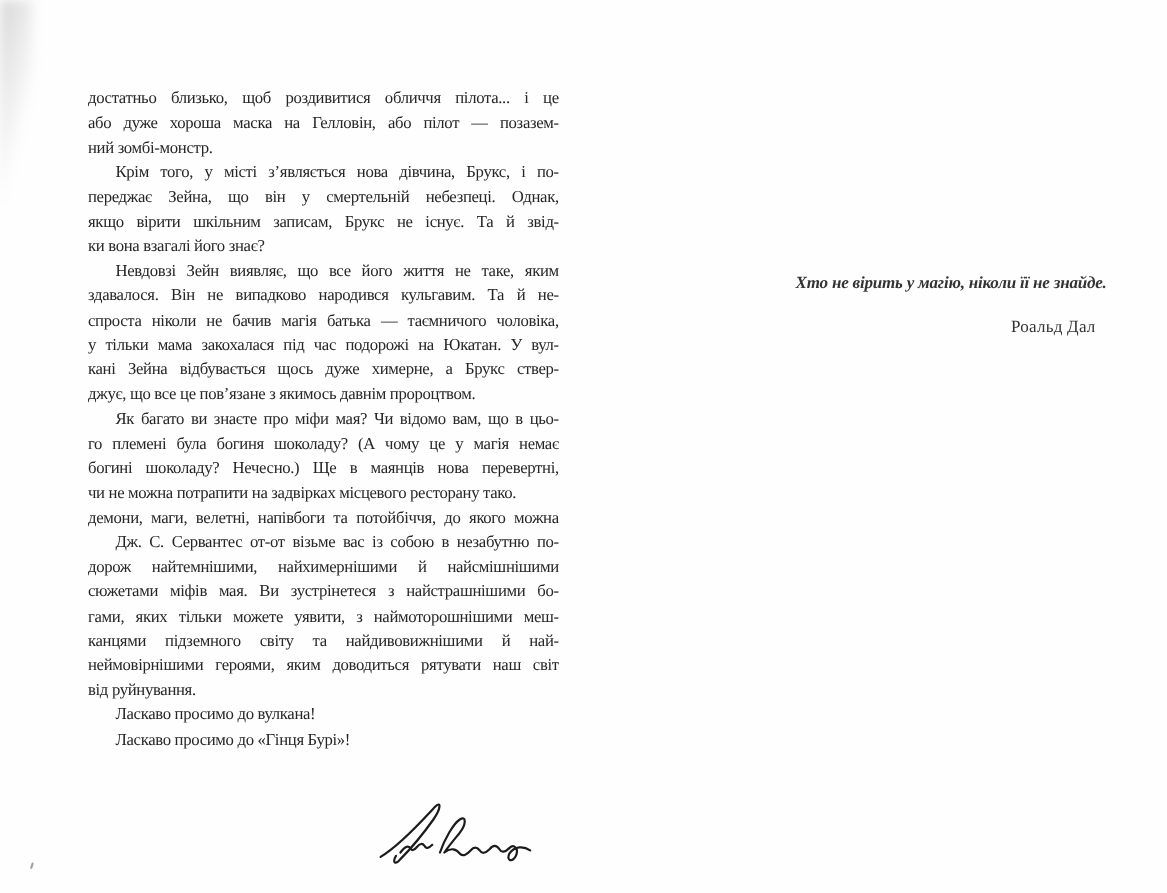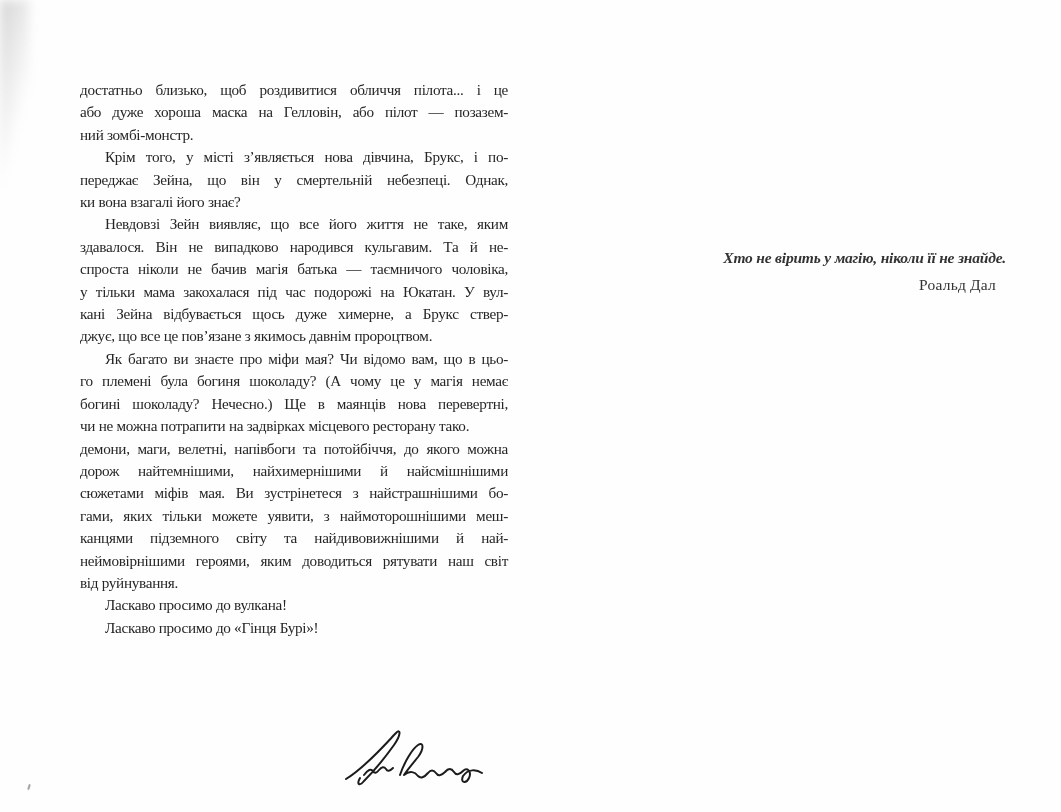--- a/index.html
+++ b/index.html
@@ -87,21 +87,21 @@
   .epigraph-quote {
     font-style: italic;
     font-size: 15.5px;
     line-height: 23px;
     letter-spacing: -0.2px;
     font-weight: bold;
   }
   .epigraph-attribution {
     font-size: 15.5px;
     line-height: 23px;
-    margin-top: 4px;
+    margin-top: 17px;
     padding-right: 10px;
     letter-spacing: 0.2px;
   }
 </style>
 </head>
 <body>
 
 <div class="page-spread">
 
   <div class="corner-shade"></div>
@@ -110,38 +110,40 @@
   <div>
     <div class="left-page-text">
         <div class="para">
           <div class="line">достатньо близько, щоб роздивитися обличчя пілота... і це</div>
           <div class="line">або дуже хороша маска на Гелловін, або пілот — позазем-</div>
           <div class="line para-end">ний зомбі-монстр.</div>
         </div>
         <div class="para">
           <div class="line indent">Крім того, у місті з’являється нова дівчина, Брукс, і по-</div>
           <div class="line">переджає Зейна, що він у смертельній небезпеці. Однак,</div>
+          <div class="line">якщо вірити шкільним записам, Брукс не існує. Та й звід-</div>
           <div class="line para-end">ки вона взагалі його знає?</div>
         </div>
         <div class="para">
           <div class="line indent">Невдовзі Зейн виявляє, що все його життя не таке, яким</div>
           <div class="line">здавалося. Він не випадково народився кульгавим. Та й не-</div>
           <div class="line">спроста ніколи не бачив магія батька — таємничого чоловіка,</div>
           <div class="line">у тільки мама закохалася під час подорожі на Юкатан. У вул-</div>
           <div class="line">кані Зейна відбувається щось дуже химерне, а Брукс ствер-</div>
           <div class="line para-end">джує, що все це пов’язане з якимось давнім пророцтвом.</div>
         </div>
         <div class="para">
           <div class="line indent">Як багато ви знаєте про міфи мая? Чи відомо вам, що в цьо-</div>
           <div class="line">го племені була богиня шоколаду? (А чому це у магія немає</div>
           <div class="line">богині шоколаду? Нечесно.) Ще в маянців нова перевертні,</div>
           <div class="line para-end">чи не можна потрапити на задвірках місцевого ресторану тако.</div>
           <div class="line">демони, маги, велетні, напівбоги та потойбіччя, до якого можна</div>
         </div>
         <div class="para">
+          <div class="line indent">Дж. С. Сервантес от-от візьме вас із собою в незабутню по-</div>
           <div class="line">дорож найтемнішими, найхимернішими й найсмішнішими</div>
           <div class="line">сюжетами міфів мая. Ви зустрінетеся з найстрашнішими бо-</div>
           <div class="line">гами, яких тільки можете уявити, з наймоторошнішими меш-</div>
           <div class="line">канцями підземного світу та найдивовижнішими й най-</div>
           <div class="line">неймовірнішими героями, яким доводиться рятувати наш світ</div>
           <div class="line para-end">від руйнування.</div>
         </div>
         <div class="para">
           <div class="line para-end indent">Ласкаво просимо до вулкана!</div>
         </div>

